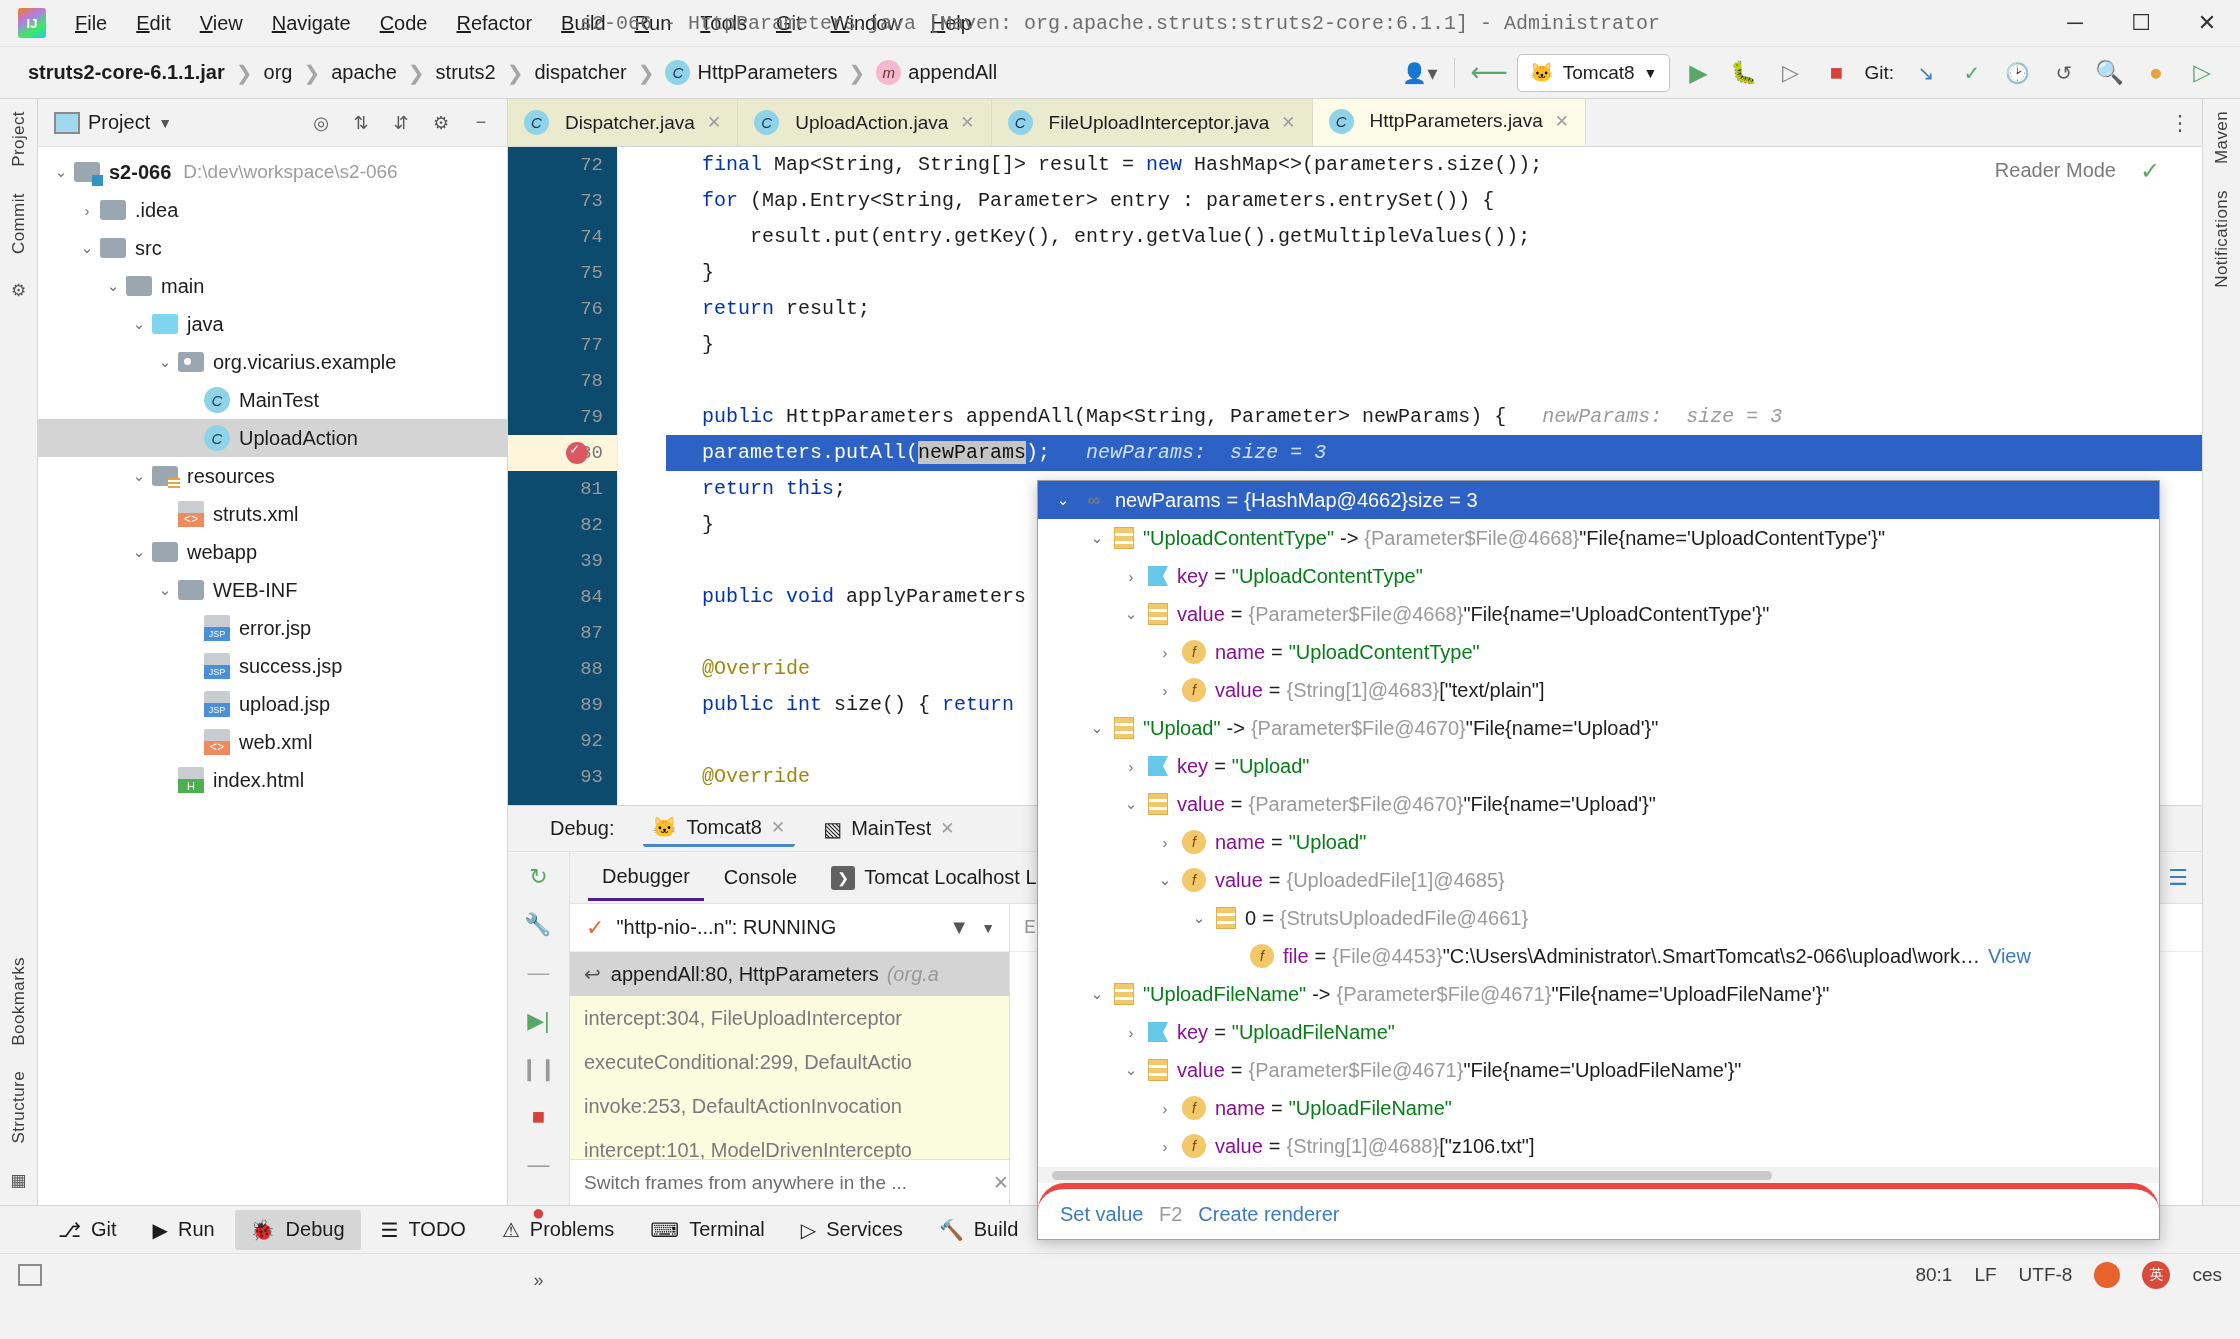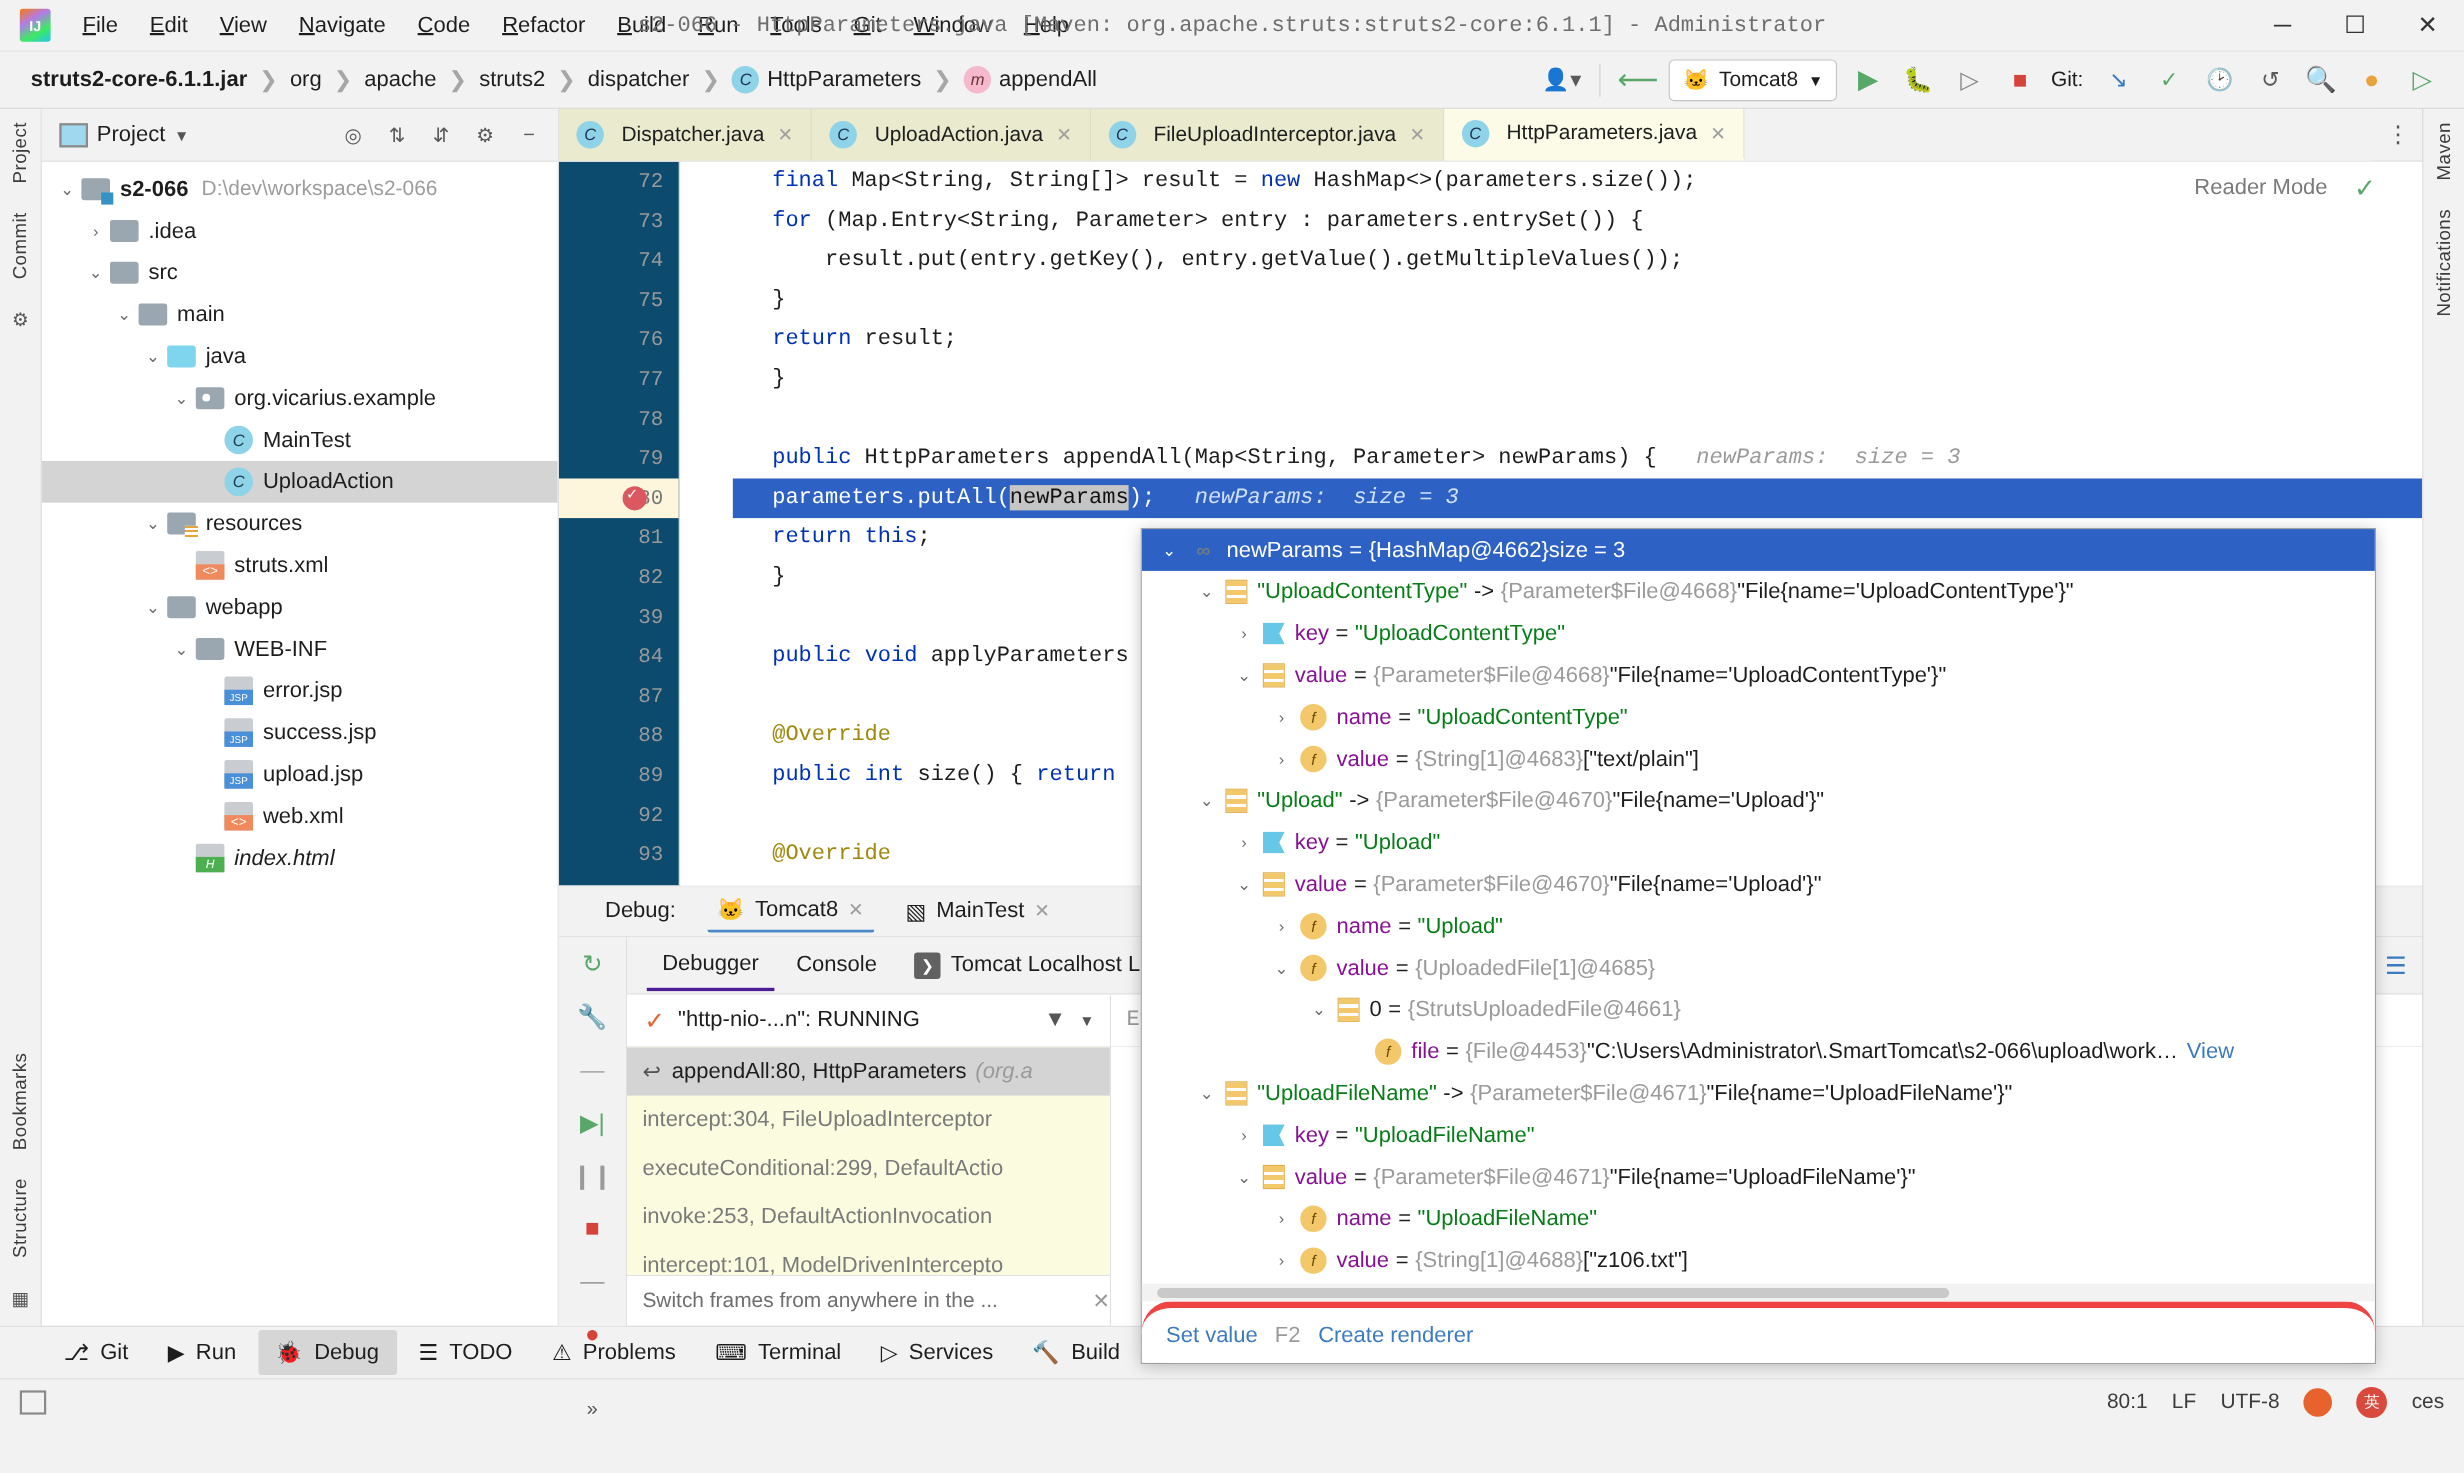--- a/index.html
+++ b/index.html
@@ -419,21 +419,21 @@
         <div class="tnode" style="padding-left: 140px;">
           <span class="arrow"></span>
           <span class="fbox jsp"></span>
           <span class="tlabel">upload.jsp</span>
         </div>
         <div class="tnode" style="padding-left: 140px; align-items: center;">
           <span class="arrow"></span>
           <span class="fbox xml"></span>
           <span class="tlabel">web.xml</span>
         </div>
-        <div class="tnode" style="padding-left: 114px; font-style: italic;">
+        <div class="tnode" style="padding-left: 114px;">
           <span class="arrow"></span>
           <span class="fbox html"></span>
           <span class="tlabel">index.html</span>
         </div>
       </div>
   </div>
 
   <div id="editor-col">
     <div id="tabs">
       <div id="tabs-inner" style="display:flex;">

